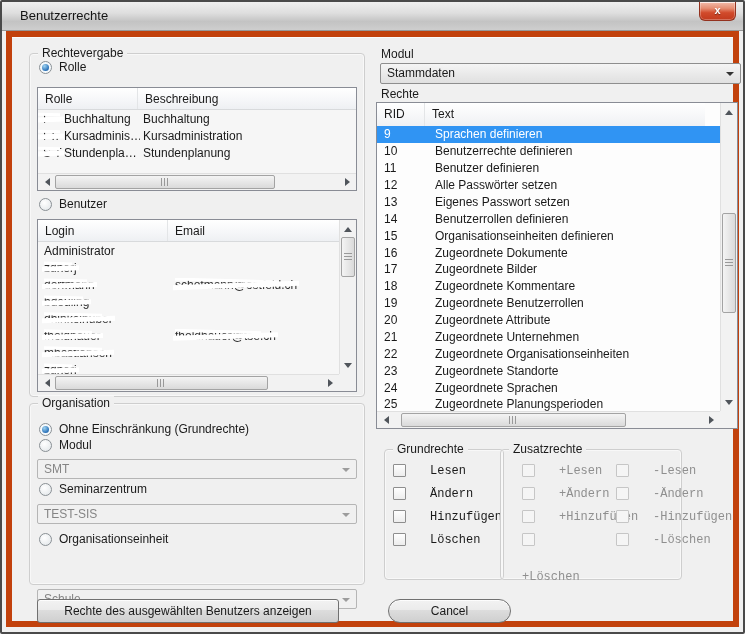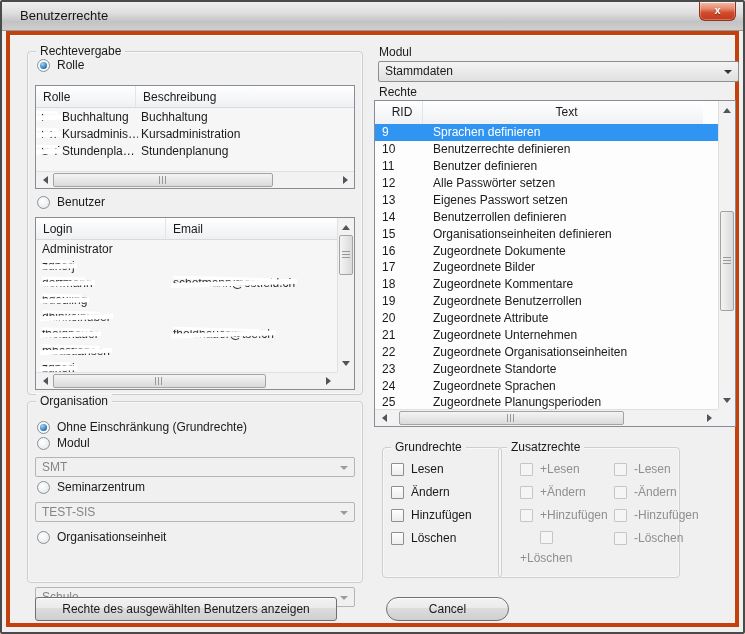--- a/index.html
+++ b/index.html
@@ -16,21 +16,21 @@
   .title-text { position:absolute; left:18px; top:6px; font-size:13px; color:#151515; }
   .close-btn { position:absolute; right:7px; top:0; width:37px; height:19px;
     border:1px solid #93321f; border-top:none; border-radius:0 0 6px 6px;
     background:linear-gradient(180deg,#f3bcab 0%,#e58d72 35%,#d14a2b 60%,#c13a1e 100%);
     box-shadow:inset 0 1px 0 rgba(255,255,255,.65), inset 0 0 0 1px rgba(255,255,255,.28);
     color:#fff; font-weight:bold; font-size:11px; text-align:center; line-height:16px;
     text-shadow:0 1px 1px rgba(0,0,0,.45); cursor:default; }
 
   
   .client { position:absolute; left:4px; right:4px; top:29px; bottom:5px;
-    border:4px solid #c2410c; background:#f0f0f0; box-shadow:inset 0 1px 0 #fbfbfb; }
+    border:6px solid #c2410c; background:#f0f0f0; box-shadow:inset 0 1px 0 #fbfbfb; }
 
   
   .groupbox { position:absolute; border:1px solid #cecece; border-radius:4px;
     box-shadow:inset 0 0 0 1px rgba(255,255,255,.55); }
   .glabel { position:absolute; top:-8px; left:8px; background:#f0f0f0; padding:0 4px;
     line-height:15px; white-space:nowrap; }
 
   
   .radio { position:absolute; display:flex; align-items:center; gap:7px; height:14px; cursor:default; white-space:nowrap; }
   .rdot { width:13px; height:13px; border-radius:50%; border:1px solid #8a9095; flex:0 0 13px;
@@ -91,21 +91,21 @@
     background:linear-gradient(180deg,#f4f4f4,#dadada); display:flex; align-items:center; justify-content:center; }
   .hthumb::after { content:""; width:9px; height:8px;
     background:repeating-linear-gradient(90deg,#999 0 1px, transparent 1px 3px); }
   .vthumb { position:absolute; left:1px; width:14px; border:1px solid #a3a3a3; border-radius:2px;
     background:linear-gradient(90deg,#f4f4f4,#dadada); display:flex; align-items:center; justify-content:center; }
   .vthumb::after { content:""; width:8px; height:9px;
     background:repeating-linear-gradient(180deg,#999 0 1px, transparent 1px 3px); }
   .sb-corner { position:absolute; right:0; bottom:0; width:17px; height:17px; background:#f2f2f2; }
 
   
-  .check-row { position:absolute; display:flex; align-items:center; gap:7px; height:14px; white-space:nowrap; }
+  .check-row { position:absolute; display:flex; gap:24px; height:14px; white-space:nowrap;font-family:Liberation Mono, monospace; }
   .cbox { width:13px; height:13px; flex:0 0 13px; border:1px solid #8e8e8e; border-radius:1px;
     background:linear-gradient(180deg,#fefefe,#ededed); }
   .check-row.disabled { color:#8f8f8f; }
   .check-row.disabled .cbox { border-color:#c6c6c6; background:#f5f5f5; }
 
   
   .btn { position:absolute; height:24px; border:1px solid #707070; border-radius:3px;
     background:linear-gradient(180deg,#f2f2f2 0%,#ebebeb 45%,#dddddd 46%,#cfcfcf 100%);
     display:flex; align-items:center; justify-content:center; font-size:12px; cursor:default;
     box-shadow:inset 0 1px 0 rgba(255,255,255,.8); white-space:nowrap; }
@@ -268,21 +268,21 @@
     </div>
 
     <span class="plain-label" style="left:369px; top:10px;">Modul</span>
     <div class="combo" style="left:368px; top:26px; width:361px; height:21px;">
       <span>Stammdaten</span>
       <span class="arrow"></span>
     </div>
 
     <span class="plain-label" style="left:369px; top:50px;">Rechte</span>
     <div class="table white" style="left:364px; top:65px; width:362px; height:327px;">
-      <div class="thead" style="right:32px; height:25px;text-align:center;">
+      <div class="thead" style="right:32px; height:25px;">
         <span class="hc" style="width:48px;">RID</span>
         <span class="hc last">Text</span>
       </div>
       <div class="tbody" id="rechte-rows" style="top:23px; height:287px; right:17px; display:flex; flex-direction:column;">
           <div class="rrow sel" style="background: rgb(48, 148, 243);">
             <span class="rid-cell">9</span>
             <span class="rtext-cell">Sprachen definieren</span>
           </div>
           <div class="rrow">
             <span class="rid-cell">10</span>

